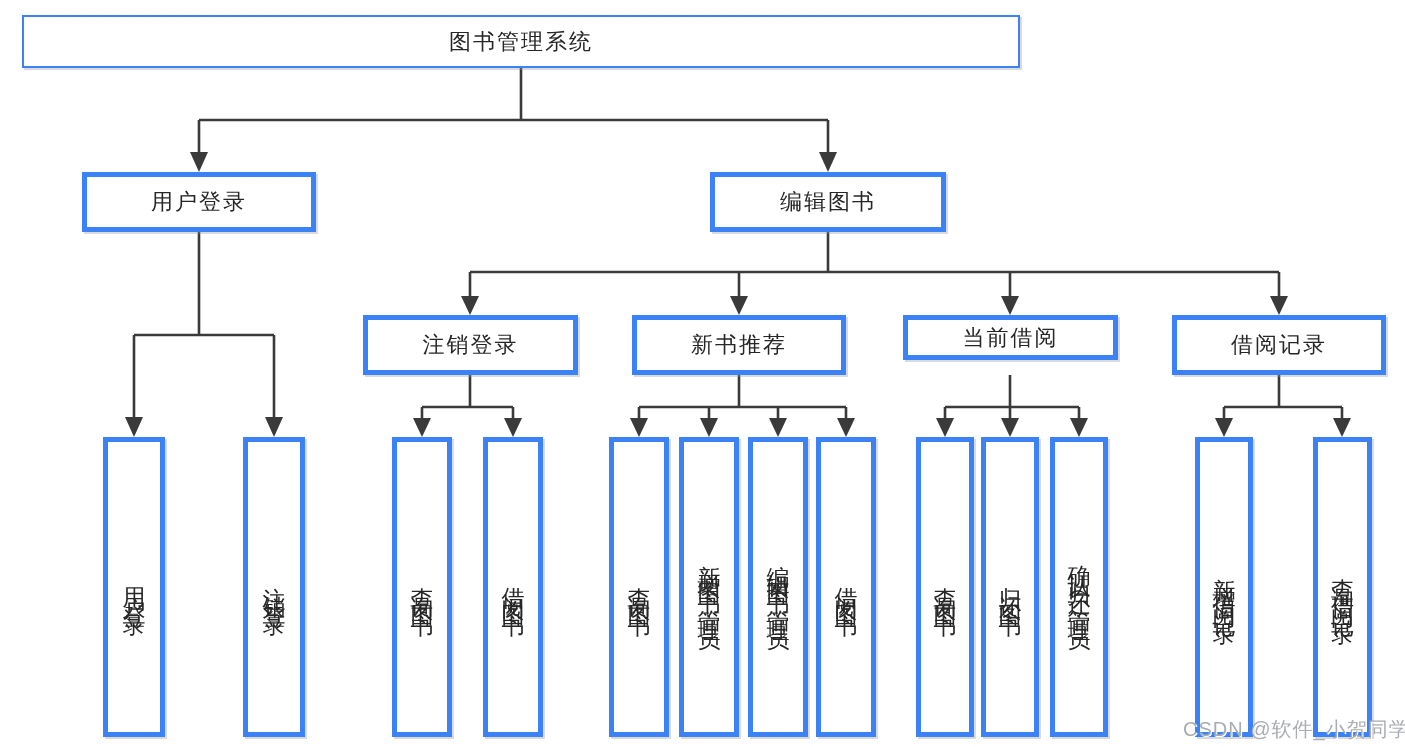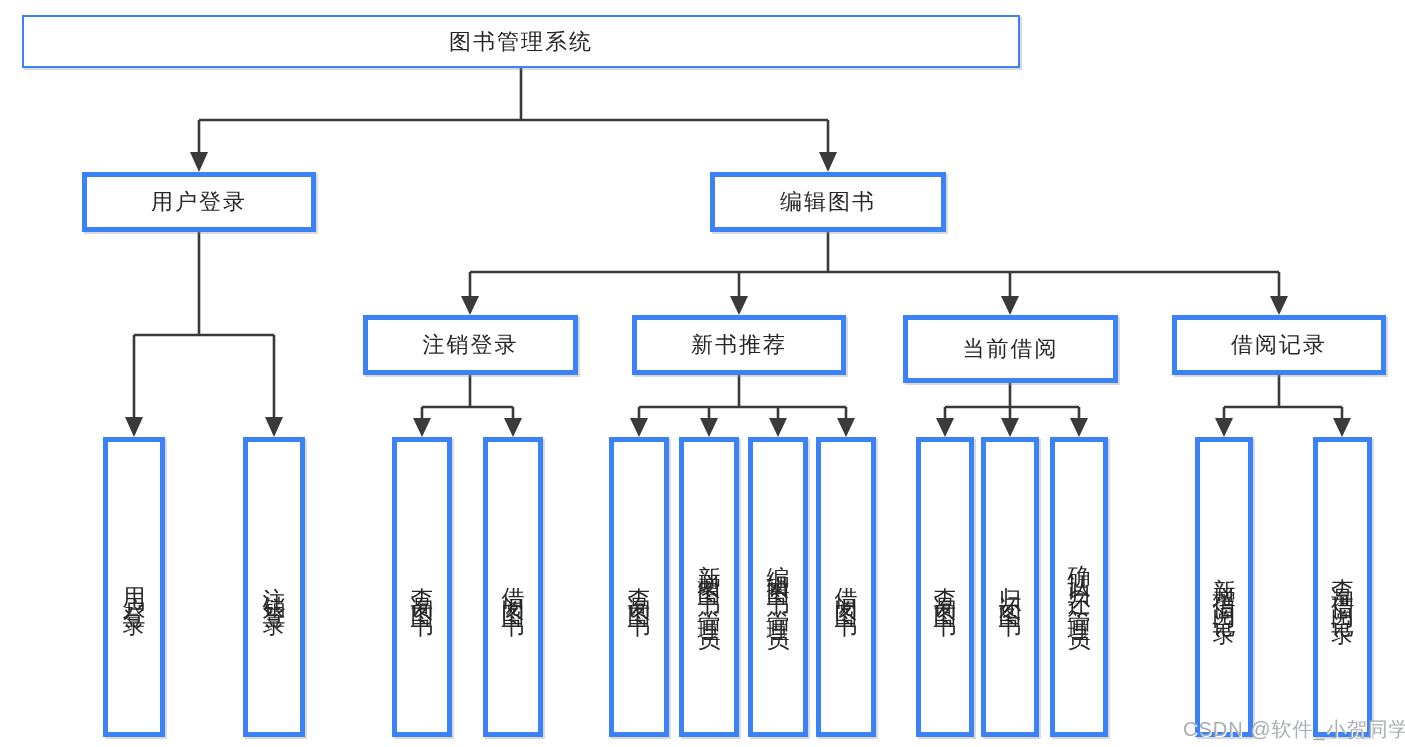--- a/index.html
+++ b/index.html
@@ -124,21 +124,21 @@
   <div class="box h" style="left:710px; top:172px; width:236px; height:60px">
     <span class="lbl">编辑图书</span>
   </div>
 
   <div class="box h" style="left:363px; top:315px; width:215px; height:60px">
     <span class="lbl">注销登录</span>
   </div>
   <div class="box h" style="left:632px; top:315px; width:214px; height:60px">
     <span class="lbl">新书推荐</span>
   </div>
-  <div class="box h" style="left:903px; top:315px; width:215px; height:68px">
+  <div class="box h" style="left:903px; top:315px; width:215px; height:45px">
     <span class="lbl">当前借阅</span>
   </div>
   <div class="box h" style="left:1172px; top:315px; width:214px; height:60px">
     <span class="lbl">借阅记录</span>
   </div>
 
   <div class="box v" style="left:103px; top:437px; width:62px; height:300px">
     <span class="lbl">用户登录</span>
   </div>
   <div class="box v" style="left:243px; top:437px; width:62px; height:300px">

